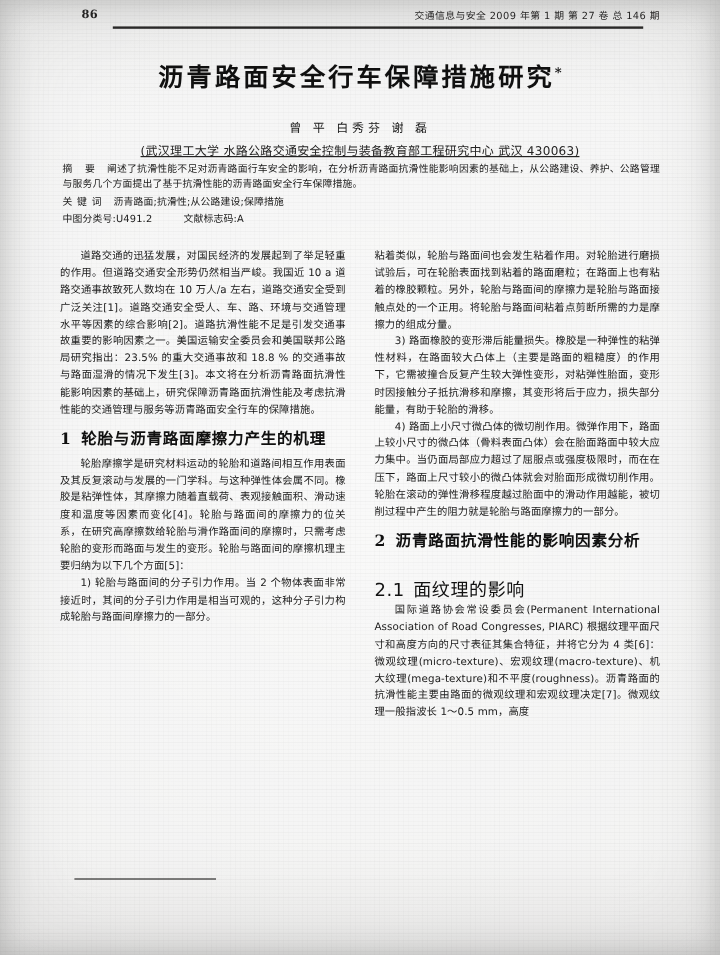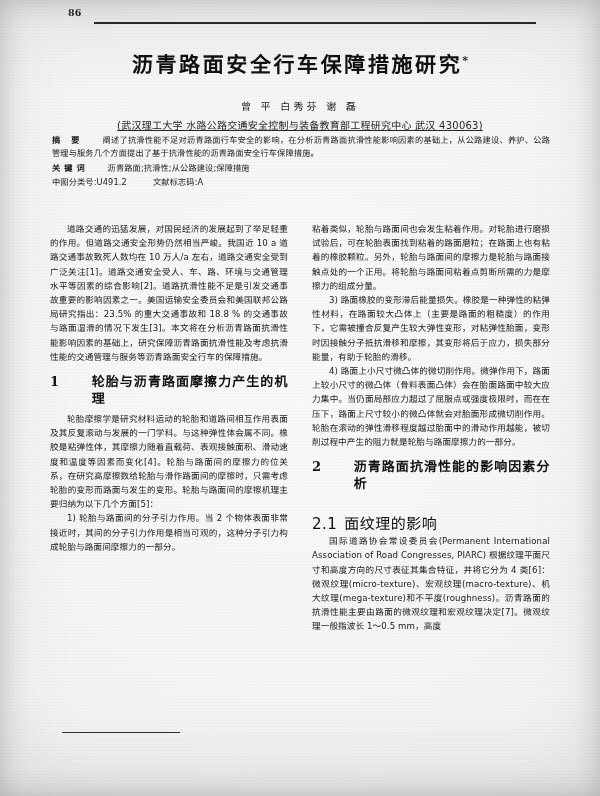--- a/index.html
+++ b/index.html
@@ -123,41 +123,41 @@
   .absblock {
     position: absolute;
     top: 134px;
     left: 14px;
     width: 498px;
     color: #1b1a18;
     font-size: 8.2px;
     line-height: 13.4px;
   }
   .absblock .lbl {
-    font-weight: 700;
+    font-weight: 400;
     letter-spacing: 4px;
-    margin-right: 19px;
+    margin-right: 6px;
   }
   .absblock p {
     margin: 0 0 1px 0;
     text-align: justify;
     text-justify: inter-ideograph;
     letter-spacing: 0.15px;
   }
   .absblock .abstxt { text-indent: 0; }
   .kwline, .clsline {
     margin-top: 2px;
     letter-spacing: 0.15px;
   }
   .clsline .gap { display: inline-block; width: 26px; }
 
   
   .cols {
     position: absolute;
-    top: 222px;
+    top: 207px;
     left: 12px;
     width: 500px;
     height: 522px;
   }
   .col {
     position: absolute;
     top: 0;
     width: 238px;
     font-size: 8.6px;
     line-height: 14.2px;
@@ -179,21 +179,21 @@
     font-family: "DejaVu Serif", "Liberation Serif", serif;
     font-size: 13px;
     font-weight: 700;
     line-height: 17px;
     letter-spacing: 0.6px;
     color: #121110;
     display: flex;
     gap: 8px;
   }
   .h1 .num { flex: 0 0 auto; }
-  .h1 .txt { flex: 1 1 auto; margin-left: 24px; }
+  .h1 .txt { flex: 1 1 auto; }
 
   .h2 {
     margin: 26px 0 3px 0;
     font-size: 15px;
     font-weight: 400;
     line-height: 13px;
     letter-spacing: 0.5px;
     color: #131211;
   }
   .h2 .num { margin-right: 7px; }
@@ -231,20 +231,21 @@
   }
 </style>
 </head>
 <body>
 
 <div class="page">
   <div class="sheet">
 
     <div class="runhead">
       <span class="folio">86</span>
+      <span class="journal">交通信息与安全  2009 年第 1 期  第 27 卷  总 146 期</span>
     </div>
     <div class="rule-top"></div>
 
     <div class="title">
       <span>沥青路面安全行车保障措施研究</span><span class="star">*</span>
     </div>
     <div class="authors">曾  平   白秀芬   谢  磊</div>
     <div class="affil">(武汉理工大学  水路公路交通安全控制与装备教育部工程研究中心  武汉 430063)</div>
 
     <div class="absblock">

